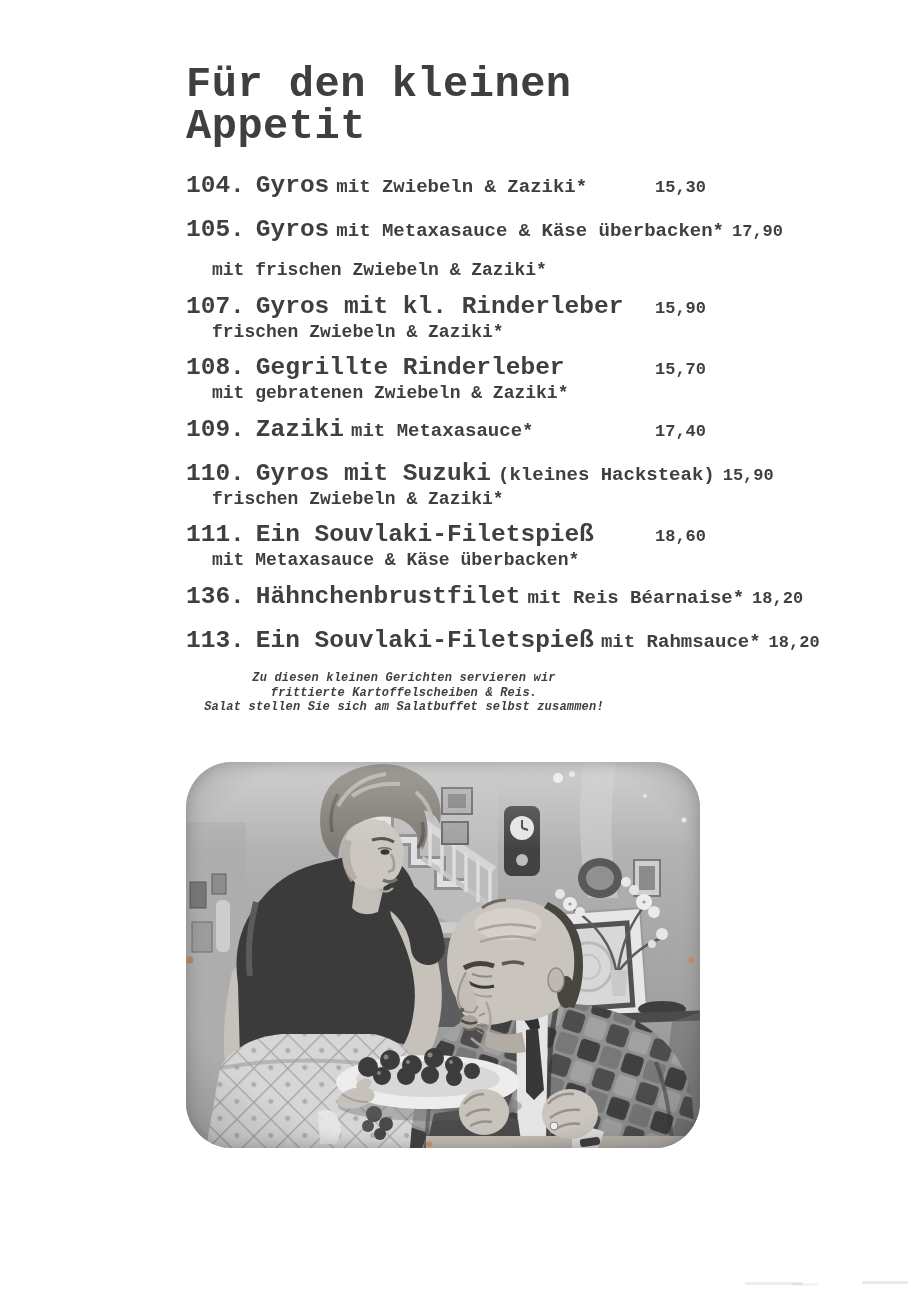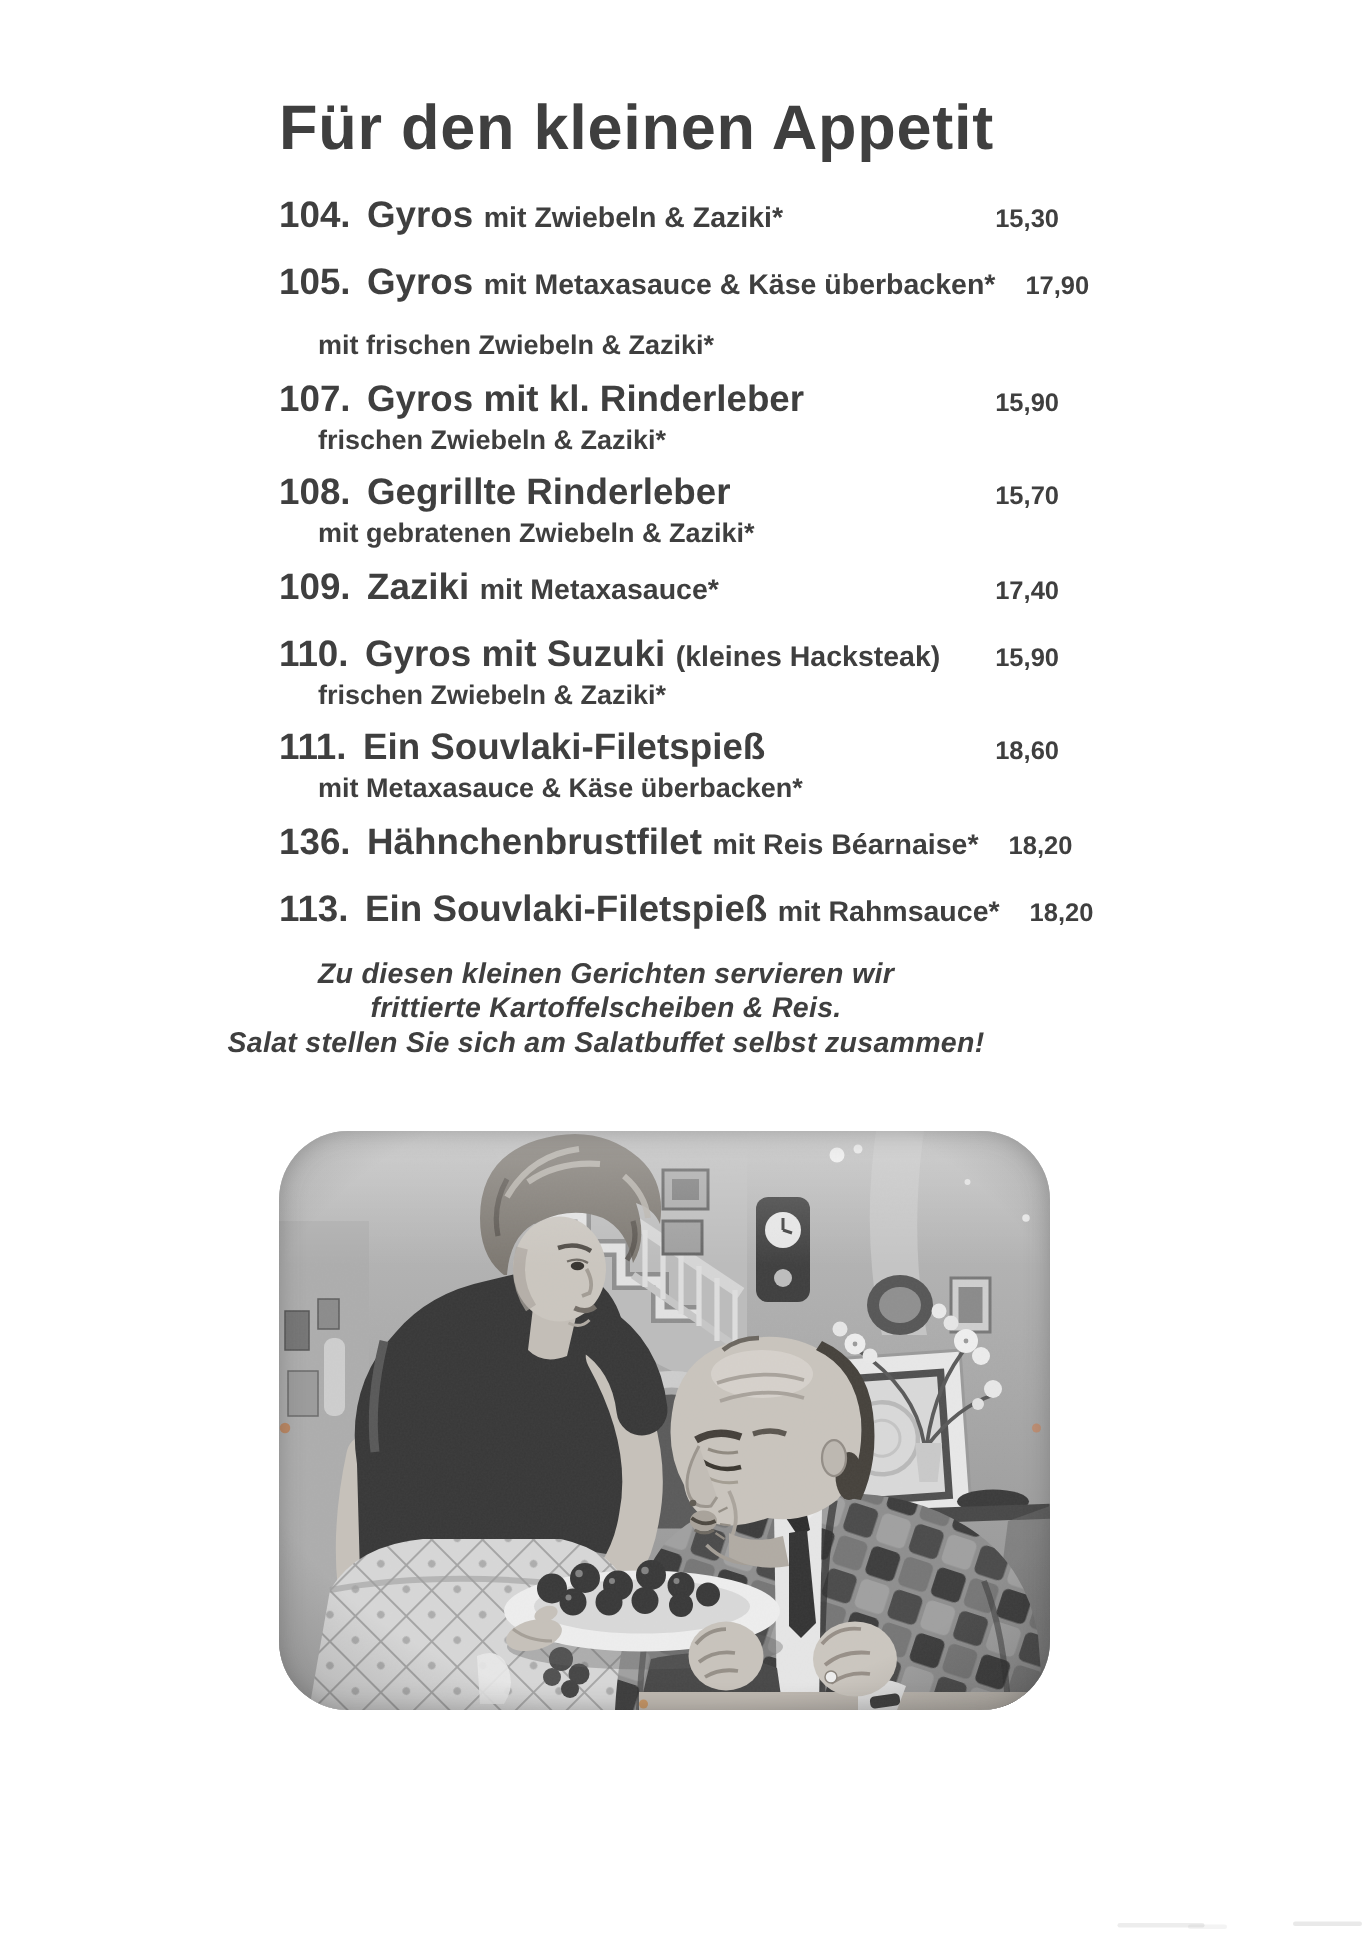--- a/index.html
+++ b/index.html
@@ -1,35 +1,35 @@
 <!DOCTYPE html>
 <html><head>
 <meta charset="utf-8">
 <style>
   html,body{margin:0;padding:0;background:#ffffff;}
   .page{
     position:relative;width:911px;height:1289px;background:#ffffff;
-    font-family:Liberation Sans, sans-serif;color:#3f3f3f;overflow:hidden;
+    font-family:Liberation Mono, monospace;color:#3f3f3f;overflow:hidden;
   }
   .content{position:absolute;left:186px;top:0;width:520px;}
   .title{
     font-size:42px;font-weight:700;line-height:1;margin:64px 0 24px 0;letter-spacing:.5px;
   }
   .item{margin-bottom:17px;}
   .item.has-sub{margin-bottom:11px;}
-  .main{display:flex;justify-content:space-between;align-items:baseline;gap:12px;}
+  .main{display:flex;justify-content:space-between;align-items:baseline;}
   .left{white-space:nowrap;}
   .num{font-size:24.5px;font-weight:700;margin-right:11px;}
   .nm{font-size:24.5px;font-weight:700;}
   .dt{font-size:19px;font-weight:700;margin-left:7px;}
   .price{font-size:17px;font-weight:700;white-space:nowrap;margin-left:8px;}
   .sub{font-size:18px;font-weight:700;margin:2px 0 0 26px;line-height:1.2;}
   .note{
     margin-top:12px;width:520px;transform:translateX(-42px);
-    text-align:center;font-style:italic;font-weight:700;font-size:19px;line-height:1.22;letter-spacing:.2px;
+    text-align:center;font-style:italic;font-weight:700;font-size:12px;line-height:1.22;letter-spacing:.2px;
   }
   .photo{
     margin:47px 0 0 -2px;width:514px;height:386px;border-radius:46px;overflow:hidden;
     position:relative;background:#a8a8a8;
   }
   .photo svg{display:block;}
   .photo::after{
     content:"";position:absolute;inset:0;border-radius:46px;
     box-shadow:inset 0 0 16px rgba(60,60,60,.35);pointer-events:none;
   }

